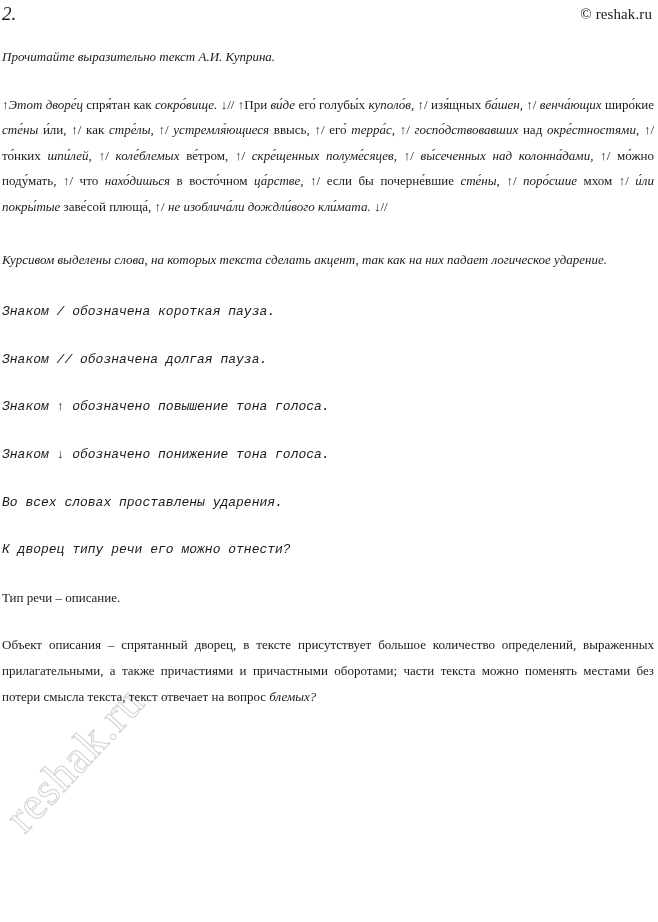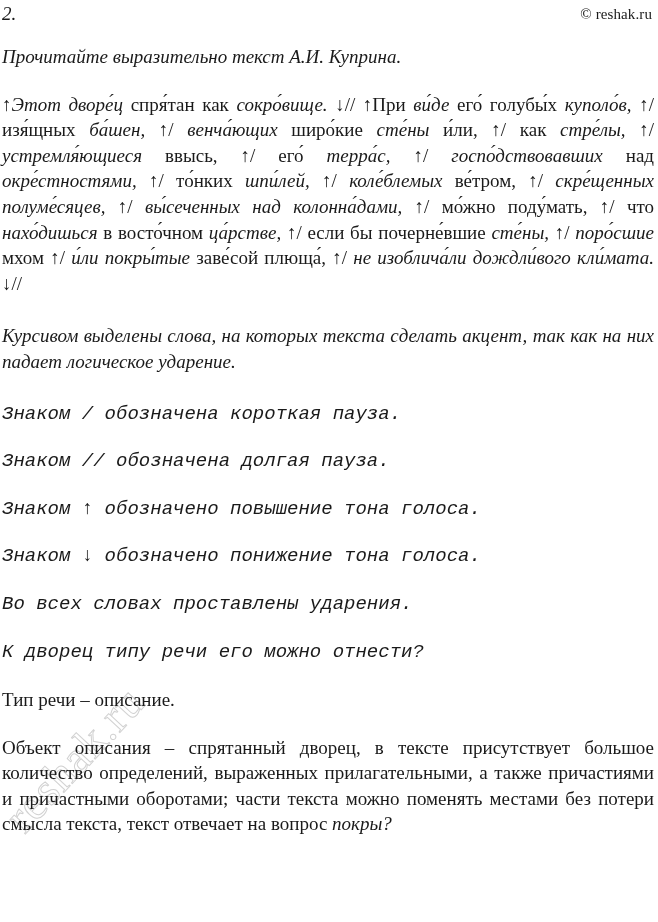--- a/index.html
+++ b/index.html
@@ -62,21 +62,21 @@
   .copyright {
     font-size: 15px;
     letter-spacing: .1px;
     white-space: nowrap;
     padding-right: 2px;
   }
 
   
   p.para {
     margin: 0;
-    font-size: 19px;
+    font-size: 13px;
     line-height: 25.6px;
     text-align: justify;
     text-justify: inter-word;
     hyphens: none;
   }
   p.para.left { text-align: left; }
 
   .it { font-style: italic; }
   .rm { font-style: normal; }
 
@@ -172,16 +172,16 @@
     <div class="gap-md"></div>
 
     <p class="para left sign-line">К дворец типу речи его можно отнести?</p>
 
     <div class="gap-md"></div>
 
     <p class="para left plain">Тип речи – описание.</p>
 
     <div class="gap-md"></div>
 
-    <p class="para answer-block"><span>Объект описания – спрятанный дворец, в тексте присутствует большое количество определений, выраженных прилагательными, а также причастиями и причастными оборотами; части текста можно поменять местами без потери смысла текста, текст отвечает на вопрос </span><span class="it">покры?</span></p>
+    <p class="para answer-block"><span>Объект описания – спрятанный дворец, в тексте присутствует большое количество определений, выраженных прилагательными, а также причастиями и причастными оборотами; части текста можно поменять местами без потери смысла текста, текст отвечает на вопрос </span><span class="it">блемых?</span></p>
 
   </div>
 </div>
 
 </body></html>

